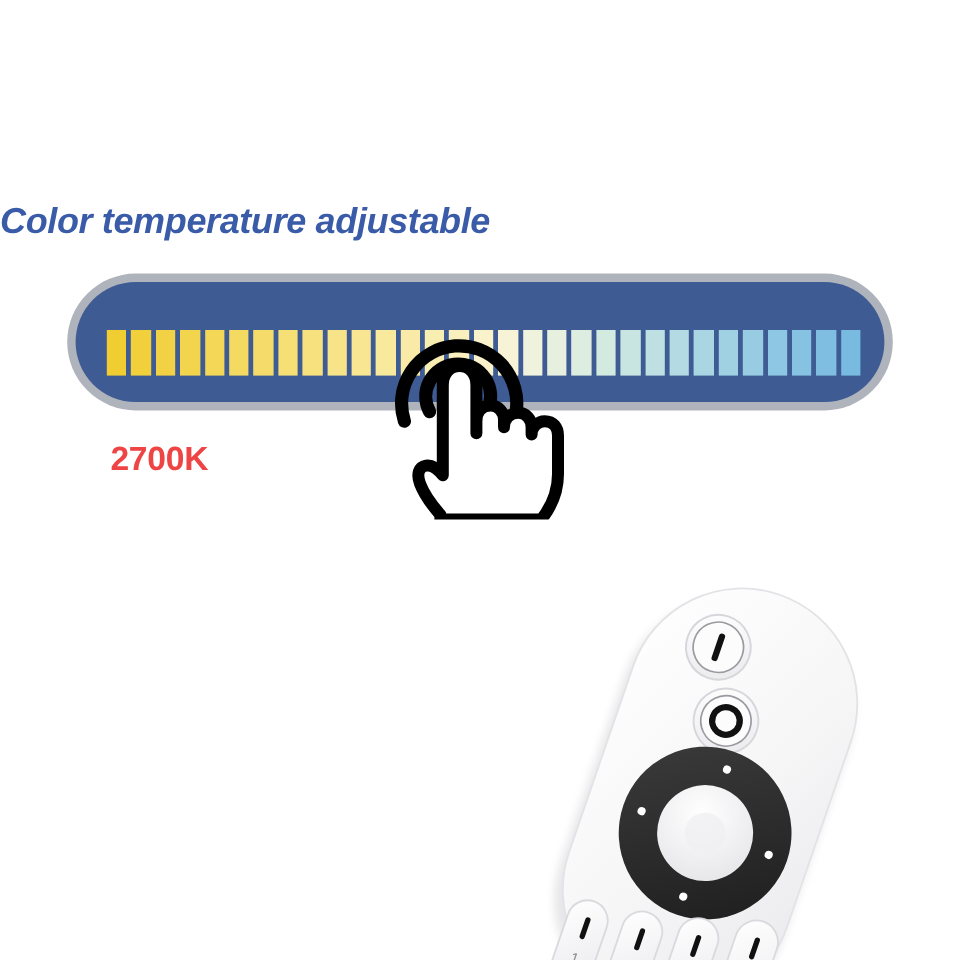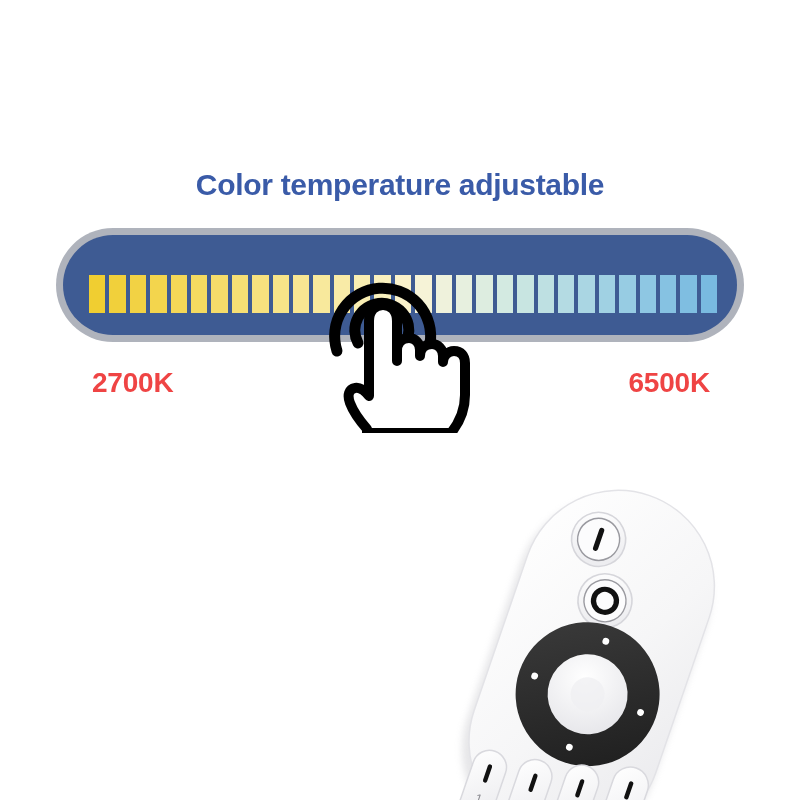--- a/index.html
+++ b/index.html
@@ -22,26 +22,27 @@
     height: 800px;
     background: #ffffff;
   }
 
   
   .title {
     position: absolute;
     left: 0;
     top: 168px;
     width: 800px;
-    text-align: center;
+    text-align: left;
     font-size: 30px;
     font-weight: 700;
     letter-spacing: -0.3px;
     color: #3A5BA8;
     white-space: nowrap;
+    font-style: italic;
   }
 
   
   .slider-wrap {
     position: absolute;
     left: 56px;
     top: 228px;
     width: 688px;
     height: 114px;
   }
@@ -147,21 +148,20 @@
         <div class="seg" style="background: rgb(160, 209, 227);"></div>
         <div class="seg" style="background: rgb(151, 204, 227);"></div>
         <div class="seg" style="background: rgb(142, 199, 227);"></div>
         <div class="seg" style="background: rgb(134, 194, 226);"></div>
         <div class="seg" style="background: rgb(127, 190, 225);"></div>
         <div class="seg" style="background: rgb(121, 186, 224);"></div>
       </div>
   </div>
 
   <div class="k-label k-left">2700K</div>
-  <div class="k-label k-right">6500K</div>
 
   <div class="hand-cursor">
     <svg viewBox="0 0 180 190" width="180" height="190" aria-hidden="true">
       <g>
 
         <path d="M 32 108 A 48 48 0 1 1 125 101" fill="none" stroke="#000000" stroke-width="11" stroke-linecap="round"></path>
 
         <path d="M 53 100 A 27 27 0 1 1 103 94" fill="none" stroke="#000000" stroke-width="11" stroke-linecap="round"></path>
       </g>
 

